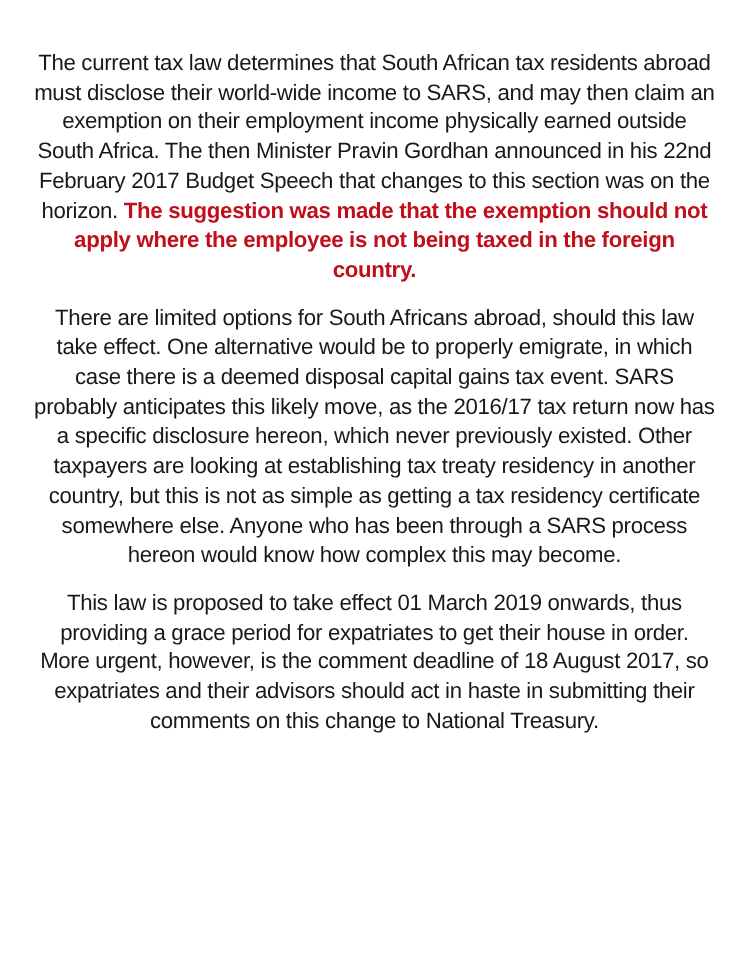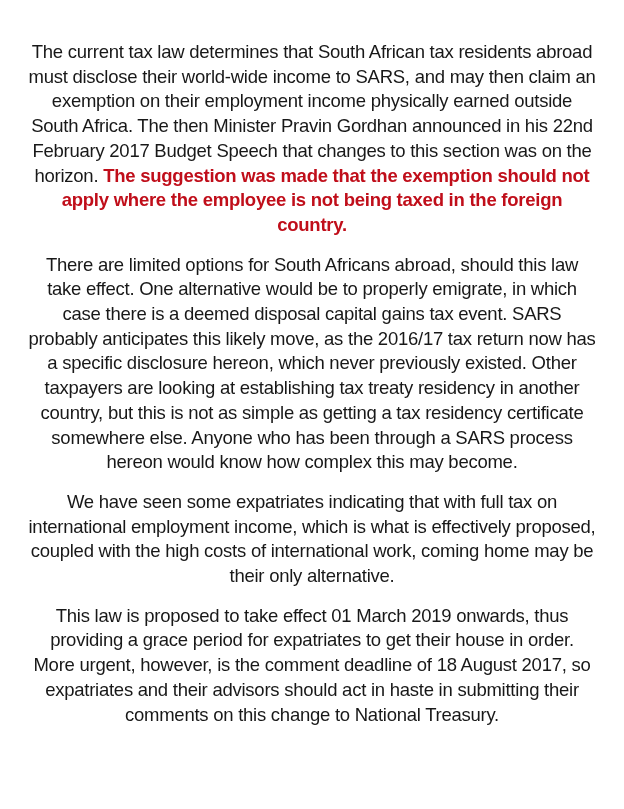--- a/index.html
+++ b/index.html
@@ -37,16 +37,15 @@
   .run-bold { font-weight: 400; }
   .run-red-bold { font-weight: 700; color: var(--highlight-color); }
 </style>
 </head>
 <body>
 
 <div class="page">
   <div class="doc-body">
       <p class="para"><span class="run-normal">The current tax law determines that South African tax residents abroad must disclose their world-wide income to SARS, and may then claim an exemption on their employment income physically earned outside South Africa. The then Minister Pravin Gordhan announced in his 22nd February 2017 Budget Speech that changes to this section was on the horizon. </span><span class="run-red-bold">The suggestion was made that the exemption should not apply where the employee is not being taxed in the foreign country.</span></p>
       <p class="para"><span class="run-normal">There are limited options for South Africans abroad, should this law take effect. One alternative would be to properly emigrate, in which case there is a deemed disposal capital gains tax event. SARS probably anticipates this likely move, as the 2016/17 tax return now has a specific disclosure hereon, which never previously existed. Other taxpayers are looking at establishing tax treaty residency in another country, but this is not as simple as getting a tax residency certificate somewhere else. Anyone who has been through a SARS process hereon would know how complex this may become.</span></p>
-      <p class="para"><span class="run-normal">We have seen some expatriates indicating that with full tax on international employment income, which is what is effectively proposed, coupled with the high costs of international work, coming home may be their only alternative.</span></p>
       <p class="para"><span class="run-bold">This law is proposed to take effect 01 March 2019 onwards, thus providing a grace period for expatriates to get their house in order. More urgent, however, is the comment deadline of 18 August 2017, so expatriates and their advisors should act in haste in submitting their comments on this change to National Treasury.</span></p>
     </div>
 </div>
 
 </body></html>

